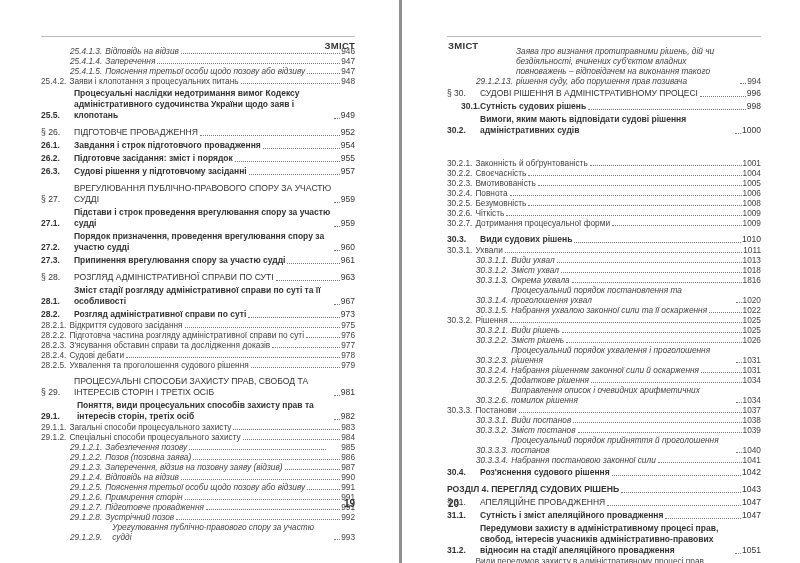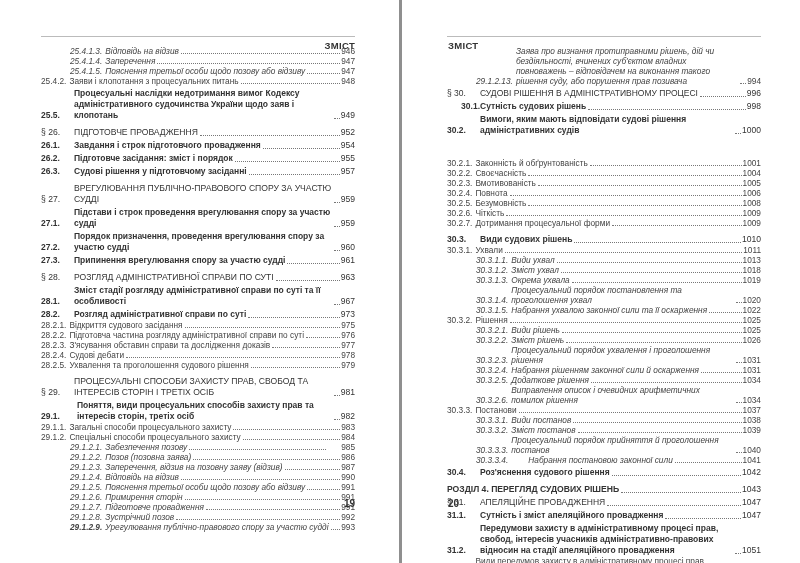--- a/index.html
+++ b/index.html
@@ -297,21 +297,21 @@
       </div>
       <div class="row ital" style="padding-left: 29px;">
         <span class="num" style="margin-right: 3px;">29.1.2.8.</span>
         <span class="title">
           <span class="tt">Зустрічний позов</span>
           <span class="lead"></span>
         </span>
         <span class="pg" style="font-style: normal;">992</span>
       </div>
       <div class="row ital" style="padding-left: 29px;">
-        <span class="num" style="margin-right: 3px; font-weight: bold;">29.1.2.9.</span>
+        <span class="num" style="margin-right: 10px;">29.1.2.9.</span>
         <span class="title">
           <span class="tt">Урегулювання публічно-правового спору за участю судді</span>
           <span class="lead"></span>
         </span>
         <span class="pg" style="font-style: normal;">993</span>
       </div>
       <div class="row ital" style="padding-left: 29px; margin-top: 32px;">
         <span class="num" style="margin-right: 3px;">29.1.2.10.</span>
         <span class="title">
           <span class="tt">Перегляд судових рішень</span>
@@ -463,21 +463,21 @@
           <span class="lead"></span>
         </span>
         <span class="pg" style="font-style: normal;">1018</span>
       </div>
       <div class="row ital" style="padding-left: 29px;">
         <span class="num" style="margin-right: 3px;">30.3.1.3.</span>
         <span class="title">
           <span class="tt">Окрема ухвала</span>
           <span class="lead"></span>
         </span>
-        <span class="pg" style="font-style: normal;">1019</span>
+        <span class="pg" style="font-style: normal;">1816</span>
       </div>
       <div class="row ital" style="padding-left: 29px;">
         <span class="num" style="margin-right: 3px;">30.3.1.4.</span>
         <span class="title">
           <span class="tt">Процесуальний порядок постановлення та проголошення ухвал</span>
           <span class="lead"></span>
         </span>
         <span class="pg" style="font-style: normal;">1020</span>
       </div>
       <div class="row ital" style="padding-left: 29px;">
@@ -570,21 +570,21 @@
       </div>
       <div class="row ital" style="padding-left: 29px;">
         <span class="num" style="margin-right: 3px;">30.3.3.3.</span>
         <span class="title">
           <span class="tt">Процесуальний порядок прийняття й проголошення постанов</span>
           <span class="lead"></span>
         </span>
         <span class="pg" style="font-style: normal;">1040</span>
       </div>
       <div class="row ital" style="padding-left: 29px;">
-        <span class="num" style="margin-right: 20px;">30.3.3.4.</span>
+        <span class="num" style="margin-right: 3px;">30.3.3.4.</span>
         <span class="title">
           <span class="tt">Набрання постановою законної сили</span>
           <span class="lead"></span>
         </span>
         <span class="pg" style="font-style: normal;">1041</span>
       </div>
       <div class="row bold sub1">
         <span class="num" style="width: 33px; margin-right: 0px;">30.4.</span>
         <span class="title">
           <span class="tt">Роз'яснення судового рішення</span>

